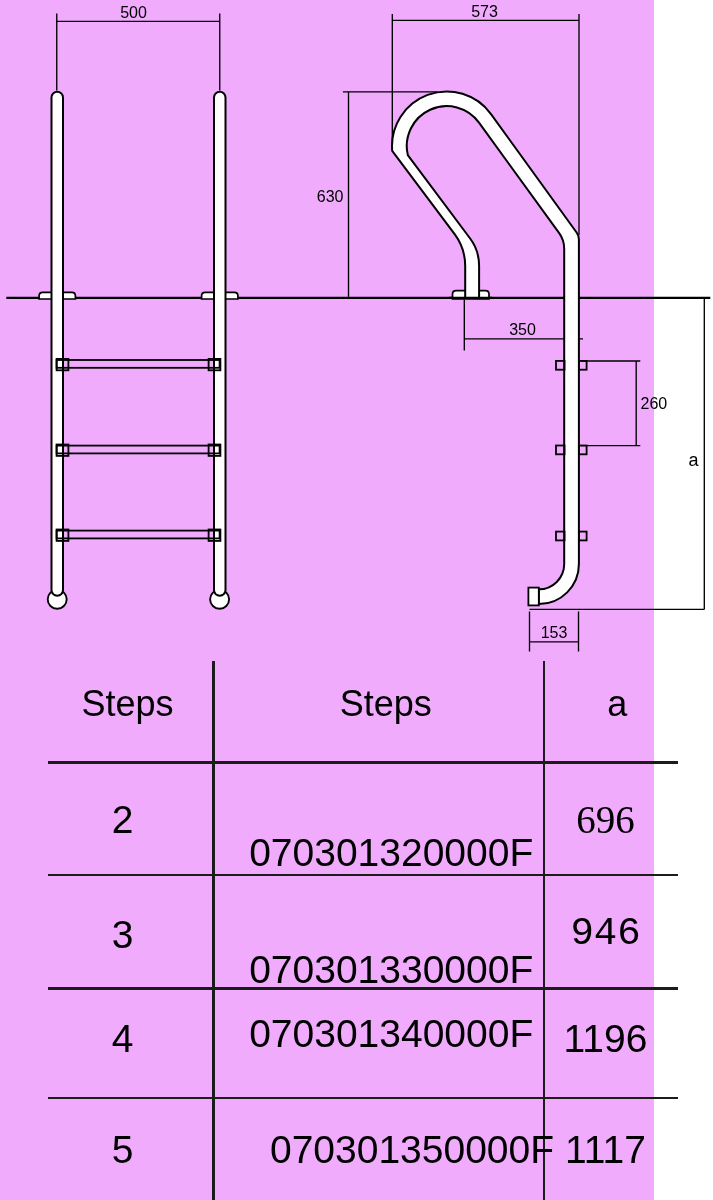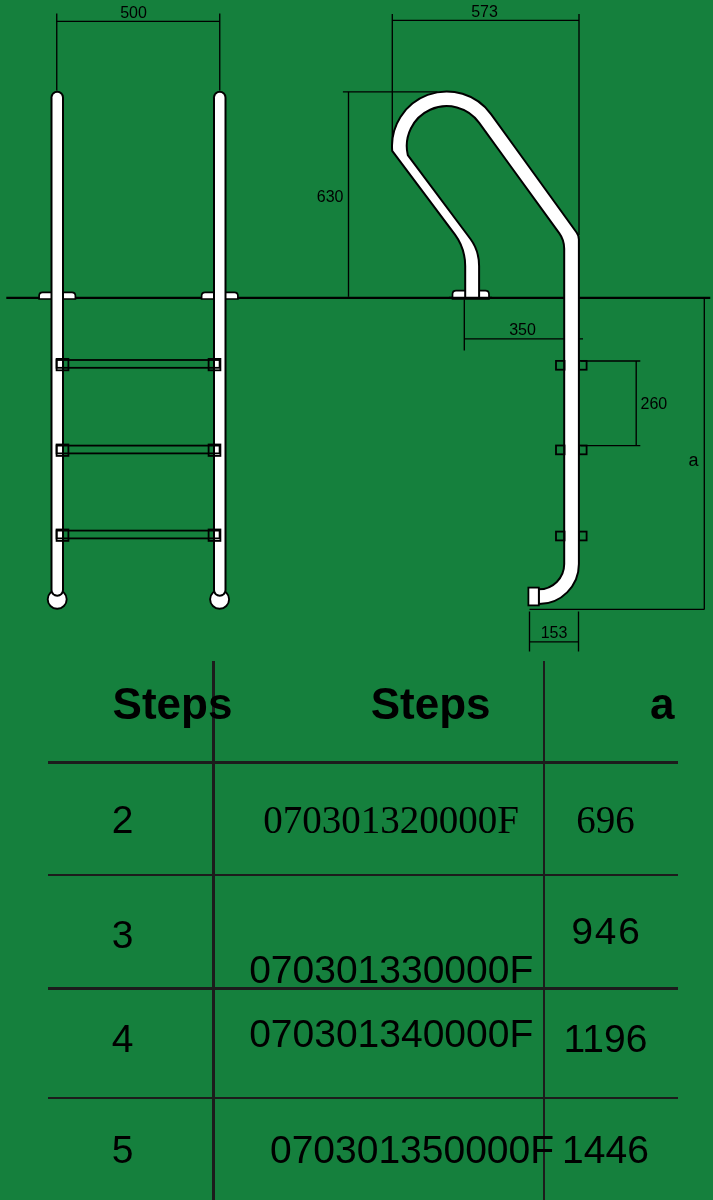--- a/index.html
+++ b/index.html
@@ -1,27 +1,27 @@
 <!DOCTYPE html>
 <html><head>
 <meta charset="utf-8">
 <style>
   html,body{margin:0;padding:0;}
   body{width:713px;height:1200px;background:#ffffff;overflow:hidden;
        font-family:"Liberation Sans",sans-serif;}
-  #stage{position:relative;width:713px;height:1200px;background:#15803d;}
+  #stage{position:relative;width:654px;height:1200px;background:#f0abfc;}
   #drawing{position:absolute;left:0;top:0;}
   .dimtext{font-family:"Liberation Sans",sans-serif;font-size:16px;fill:#000;}
   .dimtext-a{font-family:"Liberation Sans",sans-serif;font-size:18px;fill:#000;}
 
   
   .tline{position:absolute;background:#1c1c1c;}
   .cell{position:absolute;transform:translate(-50%,-50%);white-space:nowrap;
         color:#000;line-height:1;}
-  .th{font-weight:bold;font-size:44px;margin-left:45px;}
+  .th{font-weight:normal;font-size:36px;}
   .td{font-size:39px;}
 </style>
 </head>
 <body>
 
 <div id="stage">
 
   <svg id="drawing" width="713" height="660" viewBox="0 0 713 660">
 
     <line x1="6.3" y1="297.9" x2="710.3" y2="297.9" stroke="#000" stroke-width="2.2"></line>
@@ -157,32 +157,32 @@
     <div class="tline" style="left:47.5px;top:874.2px;width:630.5px;height:2.3px;"></div>
     <div class="tline" style="left:47.5px;top:987.4px;width:630.5px;height:2.3px;"></div>
     <div class="tline" style="left:47.5px;top:1096.9px;width:630.5px;height:2.3px;"></div>
 
     <div class="cell th" style="left:127.5px;top:703.5px;">Steps</div>
     <div class="cell th" style="left:385.7px;top:703.5px;">Steps</div>
     <div class="cell th" style="left:617.3px;top:703.5px;">a</div>
 
     <div>
       <div class="cell td" style="left:122.5px;top:819px;">2</div>
-      <div class="cell td" style="left:391.2px;top:819px;font-family:Liberation Serif, serif;">070301320000F</div>
+      <div class="cell td" style="left:391.2px;top:852px;">070301320000F</div>
       <div class="cell td" style="left:605.5px;top:819px;font-family:Liberation Serif, serif;">696</div>
     </div>
     <div>
       <div class="cell td" style="left:122.5px;top:934px;">3</div>
       <div class="cell td" style="left:391.2px;top:934px;margin-top:35px;">070301330000F</div>
       <div class="cell td" style="left:605.5px;top:934px;font-family:Liberation Mono, monospace;">946</div>
     </div>
     <div>
       <div class="cell td" style="left:122.5px;top:1037.5px;">4</div>
       <div class="cell td" style="left:391.2px;top:1033px;">070301340000F</div>
       <div class="cell td" style="left:605.5px;top:1037.5px;">1196</div>
     </div>
     <div>
       <div class="cell td" style="left:122.5px;top:1148.5px;">5</div>
       <div class="cell td" style="left:412px;top:1148.5px;">070301350000F</div>
-      <div class="cell td" style="left:605.5px;top:1148.5px;">1446</div>
+      <div class="cell td" style="left:605.5px;top:1148.5px;">1117</div>
     </div>
   </div>
 </div>
 
 </body></html>

